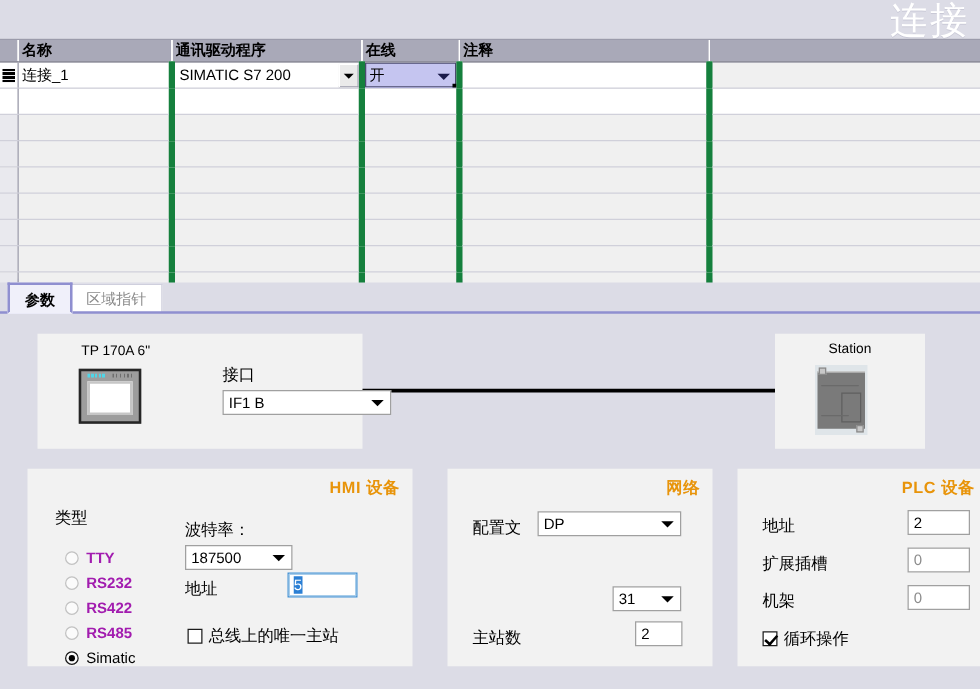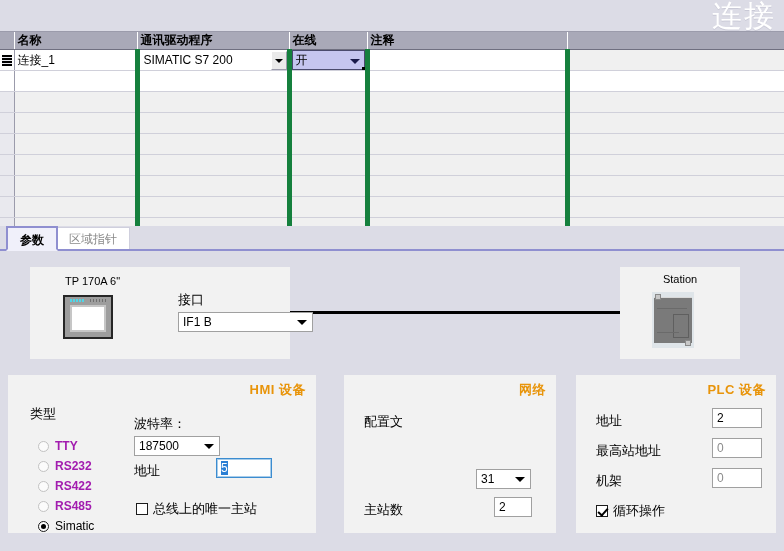--- a/index.html
+++ b/index.html
@@ -304,20 +304,21 @@
   .iface-combo {
     position: absolute; left: 148px; top: 45px;
     width: 135px;
   }
 
   
   .panel {
     position: absolute;
     background: #f2f2f2;
     box-sizing: border-box;
+    margin-left: 14px;
   }
   .panel-title {
     position: absolute;
     right: 10px; top: 6px;
     font-weight: bold;
     font-size: 13px;
     color: #E8940A;
     letter-spacing: .5px;
     white-space: nowrap;
   }
@@ -577,41 +578,45 @@
 
   <div class="check-row" style="left:128px; top:125px;">
     <span class="cbox"></span><span>总线上的唯一主站</span>
   </div>
 </div>
 
 <div class="panel p-net">
   <div class="panel-title">网络</div>
 
   <div class="fld-label" style="left:20px; top:38px;">配置文</div>
+  <div class="combo" style="position:absolute; left:72px; top:34px; width:115px;">
+    <span>DP</span>
+    <span class="ar"></span>
+  </div>
 
   <div class="combo" style="position:absolute; left:132px; top:94px; width:55px;">
     <span>31</span>
     <span class="ar"></span>
   </div>
 
   <div class="fld-label" style="left:20px; top:126px;">主站数</div>
   <div class="txtbox" style="left:150px; top:122px; width:38px;">
     <span>2</span>
   </div>
 </div>
 
 <div class="panel p-plc">
   <div class="panel-title">PLC 设备</div>
 
   <div class="fld-label" style="left:20px; top:37px;">地址</div>
   <div class="txtbox" style="left:136px; top:33px; width:50px;">
     <span>2</span>
   </div>
 
-  <div class="fld-label" style="left:20px; top:67px;">最高站地址</div>
+  <div class="fld-label" style="left:20px; top:67px;">扩展插槽</div>
   <div class="txtbox dim" style="left:136px; top:63px; width:50px;">
     <span>0</span>
   </div>
 
   <div class="fld-label" style="left:20px; top:97px;">机架</div>
   <div class="txtbox dim" style="left:136px; top:93px; width:50px;">
     <span>0</span>
   </div>
 
   <div class="check-row" style="left:20px; top:127px;">

